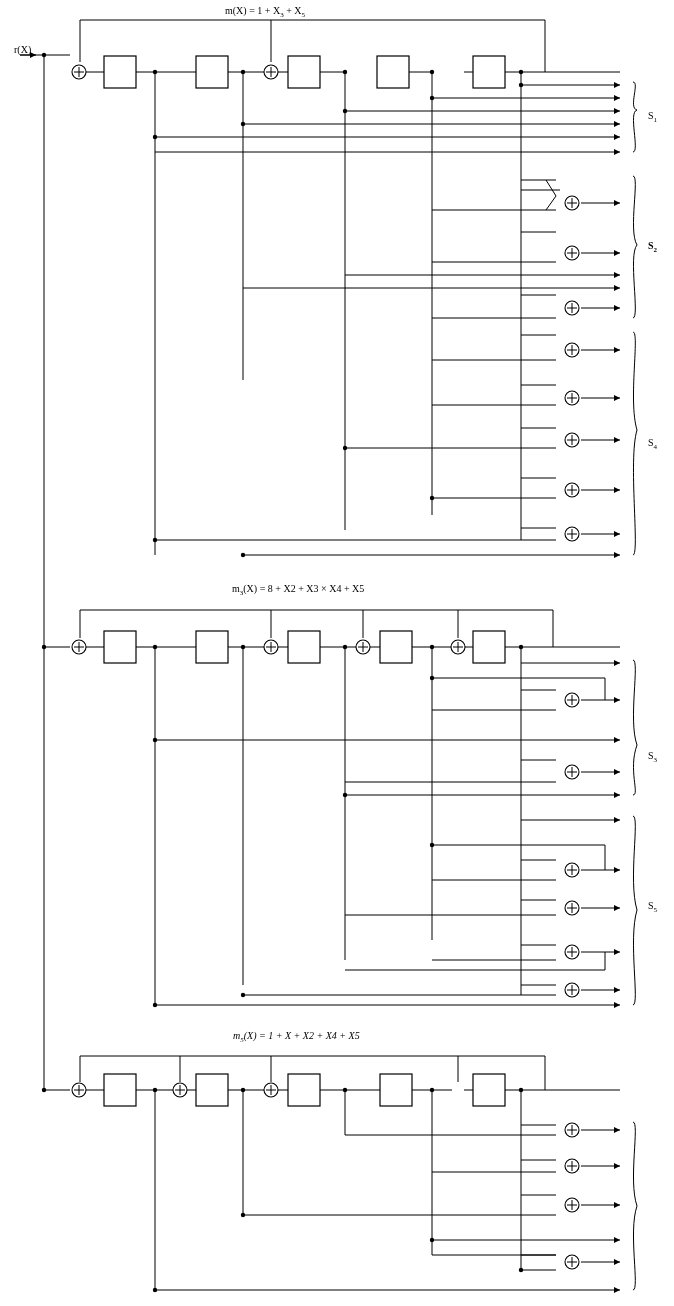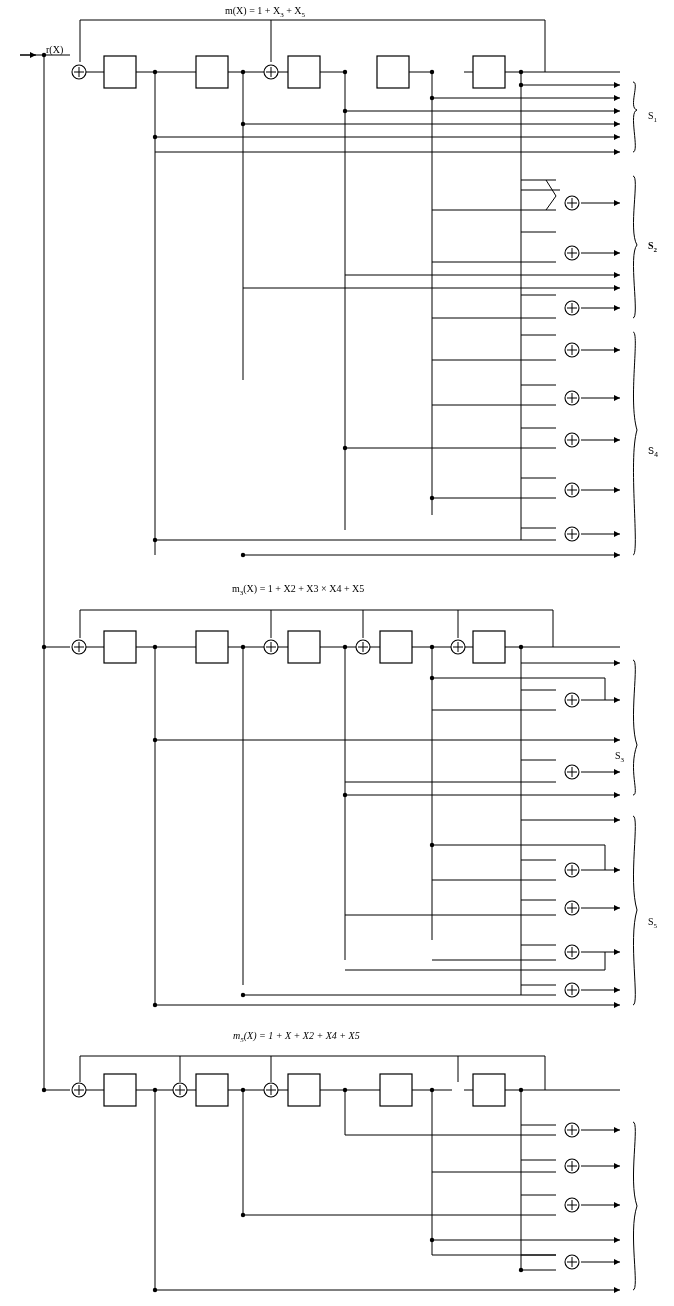--- a/index.html
+++ b/index.html
@@ -324,46 +324,46 @@
       <circle cx="345" cy="1090" r="2.2"></circle>
         <circle cx="432" cy="1090" r="2.2"></circle>
         <circle cx="521" cy="1090" r="2.2"></circle>
       <circle cx="155" cy="1290" r="2.2"></circle>
         <circle cx="243" cy="1215" r="2.2"></circle>
       <circle cx="432" cy="1240" r="2.2"></circle>
         <circle cx="521" cy="1270" r="2.2"></circle>
     </g>
   </svg>
 
-  <div class="lbl" style="left:14px;top:44px;margin-left:32px;">r(X)</div>
+  <div class="lbl" style="left:14px;top:44px;">r(X)</div>
 
   <div class="lbl" style="left:225px;top:5px;">
     <span>m(X) = 1 + X</span><span class="sub">3</span><span> + X</span><span class="sub">5</span>
   </div>
 
   <div class="lbl" style="left:232px;top:583px;">
-    <span>m</span><span class="sub">3</span><span>(X) = 1 + X2 + X3 × X4 + X5</span>
+    <span>m</span><span class="sub">3</span><span>(X) = 8 + X2 + X3 × X4 + X5</span>
   </div>
 
   <div class="lbl" style="left:233px;top:1030px;font-style:italic;">
     <span>m</span><span class="sub">5</span><span>(X) = 1 + X + X2 + X4 + X5</span>
   </div>
 
   <div class="sublbl" style="left:648px;top:110px;">
     <span>S</span><span class="sub">1</span>
   </div>
   <div class="sublbl" style="left:648px;top:240px;font-weight:bold;">
     <span>S</span><span class="sub">2</span>
   </div>
-  <div class="sublbl" style="left:648px;top:446px;font-family:Liberation Mono, monospace;">
+  <div class="sublbl" style="left:648px;top:437px;">
     <span>S</span><span class="sub">4</span>
   </div>
-  <div class="sublbl" style="left:615px;top:750px;">
+  <div class="sublbl" style="left:648px;top:750px;">
     <span>S</span><span class="sub">3</span>
   </div>
-  <div class="sublbl" style="left:648px;top:900px;margin-top:16px;">
+  <div class="sublbl" style="left:648px;top:900px;">
     <span>S</span><span class="sub">5</span>
   </div>
   <div class="sublbl" style="left:684px;top:1196px;">
     <span>S</span><span class="sub">6</span>
   </div>
 
 </div>
 
 </body></html>

